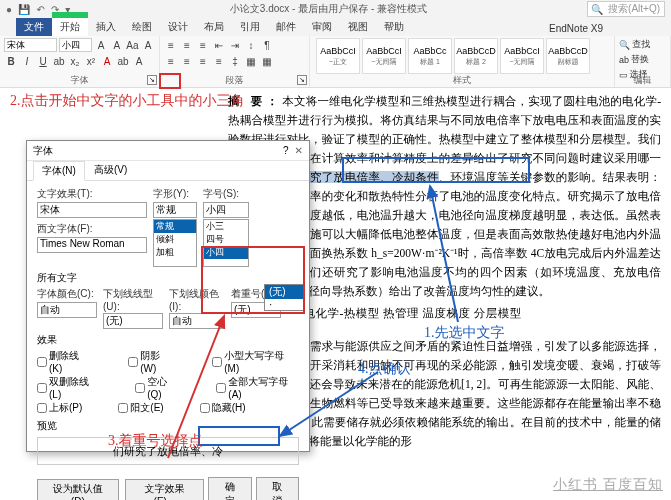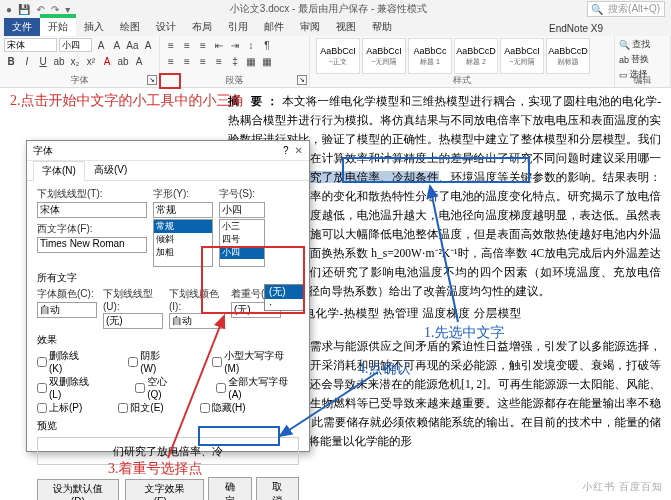--- a/index.html
+++ b/index.html
@@ -4,24 +4,24 @@
 <style>
   * { margin: 0; padding: 0; box-sizing: border-box; }
   body { font-family: "Microsoft YaHei", sans-serif; font-size: 11px; background: #fff; width: 671px; height: 500px; overflow: hidden; position: relative; }
   
   .titlebar { height: 18px; background: #f3f3f3; display: flex; align-items: center; padding: 0 6px; font-size: 10px; color: #555; }
   .titlebar .qat { display: flex; gap: 6px; }
   .titlebar .qat span { color: #666; }
   .titlebar .doc-title { flex: 1; text-align: center; color: #555; }
   .titlebar .searchbox { background: #fff; border: 1px solid #ccc; padding: 0 4px; display: flex; align-items: center; gap: 4px; font-size: 10px; color: #999; }
   
-  .ribbon-tabs { height: 18px; background: #f3f3f3; display: flex; align-items: end; padding-left: 4px; font-size: 10px; }
+  .ribbon-tabs { height: 18px; background: #f3f3f3; display: flex; align-items: end; padding-left: 16px; font-size: 10px; }
   .tab { padding: 2px 8px; color: #333; cursor: pointer; }
   .tab.file { background: #2b579a; color: #fff; }
-  .tab.active { background: #fff; border-top: 4px solid #22c55e; }
+  .tab.active { background: #fff; border-top: 6px solid #22c55e; }
   .tab.endnote { margin-left: auto; margin-right: 60px; }
   
   .ribbon { height: 52px; background: #f8f8f8; border-bottom: 1px solid #ddd; display: flex; font-size: 9px; }
   .ribbon-group { border-right: 1px solid #e5e5e5; padding: 2px 4px; display: flex; flex-direction: column; position: relative; }
   .group-label { position: absolute; bottom: 0; left: 0; right: 0; text-align: center; font-size: 9px; color: #666; }
   .font-group { width: 160px; }
   .font-row { display: flex; gap: 2px; margin-bottom: 2px; align-items: center; }
   .font-name-sel { border: 1px solid #ccc; background: #fff; padding: 0 2px; width: 54px; height: 14px; font-size: 9px; }
   .font-size-sel { border: 1px solid #ccc; background: #fff; padding: 0 2px; width: 34px; height: 14px; font-size: 9px; }
   .tbtn { width: 14px; height: 14px; display: inline-flex; align-items: center; justify-content: center; color: #444; font-size: 10px; }
@@ -71,21 +71,21 @@
   .dlg-check { display: flex; align-items: center; gap: 2px; font-size: 10px; }
   .dlg-check input { width: 10px; height: 10px; }
   .dlg-preview { border: 1px solid #ccc; height: 28px; margin-top: 4px; display: flex; align-items: center; justify-content: center; font-size: 11px; }
   .dlg-btns { display: flex; gap: 4px; justify-content: flex-end; padding: 6px 10px; align-items: center; }
   .dlg-btn { border: 1px solid #a0a0a0; background: #efefef; padding: 2px 12px; font-size: 10px; }
   .dlg-btn.left { margin-right: auto; }
   .emphasis-dropdown { position: absolute; border: 1px solid #888; background: #fff; font-size: 10px; width: 40px; }
   .emphasis-dropdown .eopt { padding: 0 4px; }
   .emphasis-dropdown .eopt.hi { background: #0a64ad; color: #fff; }
   
-  .watermark { position: absolute; right: 8px; bottom: 6px; font-size: 10px; color: #aaa; font-family: sans-serif; letter-spacing: 1px; }
+  .watermark { position: absolute; right: 8px; bottom: 6px; font-size: 14px; color: #aaa; font-family: sans-serif; letter-spacing: 1px; text-decoration: underline; }
 </style>
 </head>
 <body>
 
 <div class="titlebar">
   <div class="qat">
     <span>●</span>
     <span>💾</span>
     <span>↶</span>
     <span>↷</span>
@@ -218,26 +218,26 @@
     <span style="margin-left:auto">?</span>
     <span class="x" style="margin-left:6px">✕</span>
   </div>
   <div class="dlg-tabs">
     <div class="dlg-tab on">字体(N)</div>
     <div class="dlg-tab">高级(V)</div>
   </div>
   <div class="dlg-body">
     <div class="dlg-row">
       <div class="dlg-col" style="width:110px">
-        <span class="dlg-lbl">下划线线型(T):</span>
+        <span class="dlg-lbl">文字效果(T):</span>
         <div class="dlg-sel">宋体</div>
         <span class="dlg-lbl" style="margin-top:3px">西文字体(F):</span>
         <div class="dlg-sel">Times New Roman</div>
       </div>
-      <div class="dlg-col" style="width:60px">
+      <div class="dlg-col" style="width:44px">
         <span class="dlg-lbl">字形(Y):</span>
         <div class="dlg-sel">常规</div>
         <div class="dlg-listbox" id="style-list">
             <div class="opt sel">常规</div>
             <div class="opt">倾斜</div>
             <div class="opt">加粗</div>
           </div>
       </div>
       <div class="dlg-col" style="width:46px">
         <span class="dlg-lbl">字号(S):</span>
@@ -327,21 +327,21 @@
     <div class="eopt">·</div>
   </div>
 
 <div class="red-box-1" style="left:159px; top:73px; width:22px; height:16px;"></div>
 <div class="red-box-2" style="left:201px; top:246px; width:104px; height:68px;"></div>
 <div class="blue-box-1" style="left:342px; top:157px; width:188px; height:26px;"></div>
 <div style="position:absolute; left:198px; top:426px; width:82px; height:20px; border:2px solid #1f5fbf;"></div>
 
 <div class="anno red" style="left:10px; top:92px;">2.点击开始中文字的小工具中的小三角</div>
 <div class="anno blue" style="left:418px; top:324px;margin-left:6px;">1.先选中文字</div>
-<div class="anno red" style="left:108px; top:460px;">3.着重号选择点</div>
+<div class="anno red" style="left:108px; top:432px;">3.着重号选择点</div>
 <div class="anno blue" style="left:358px; top:360px;">4.点确认</div>
 
 <svg class="arrow-svg" style="left:0;top:0" width="671" height="500">
   <defs>
     <marker id="ar-red" markerWidth="8" markerHeight="8" refX="6" refY="3" orient="auto">
         <path d="M0,0 L7,3 L0,6 Z" fill="#d62f2f"></path>
       </marker>
     <marker id="ar-blue" markerWidth="8" markerHeight="8" refX="6" refY="3" orient="auto">
         <path d="M0,0 L7,3 L0,6 Z" fill="#1f5fbf"></path>
       </marker>

